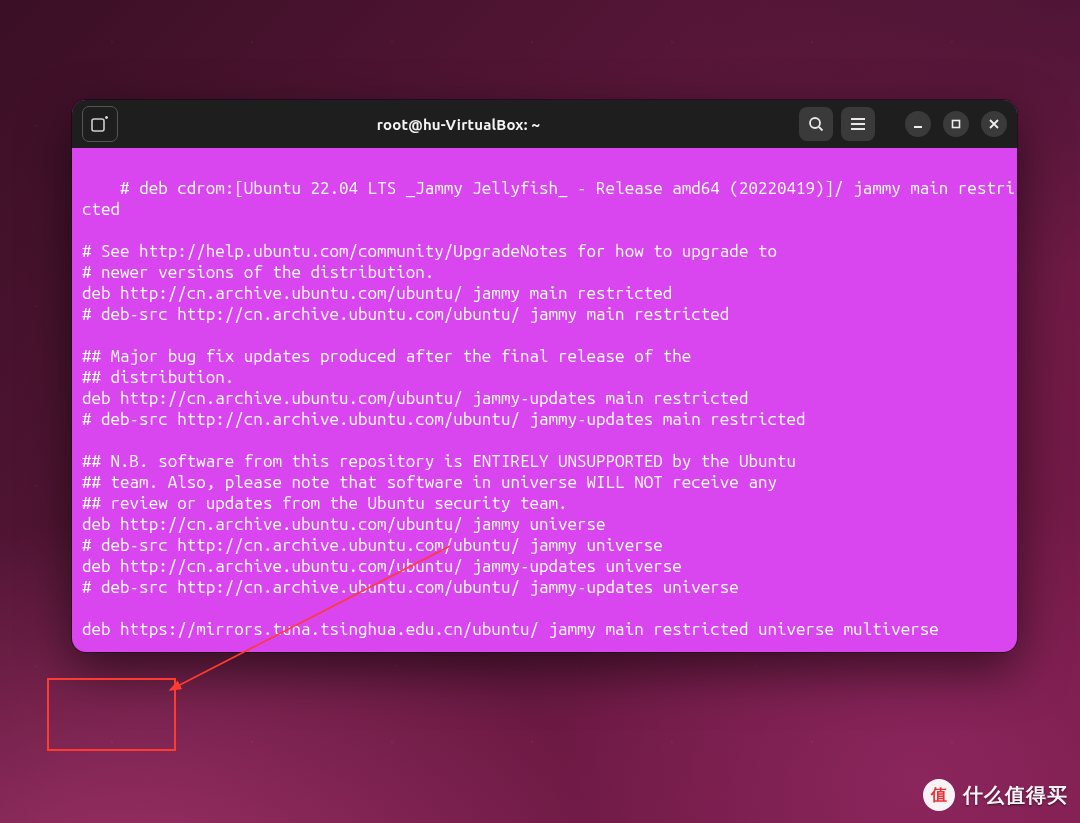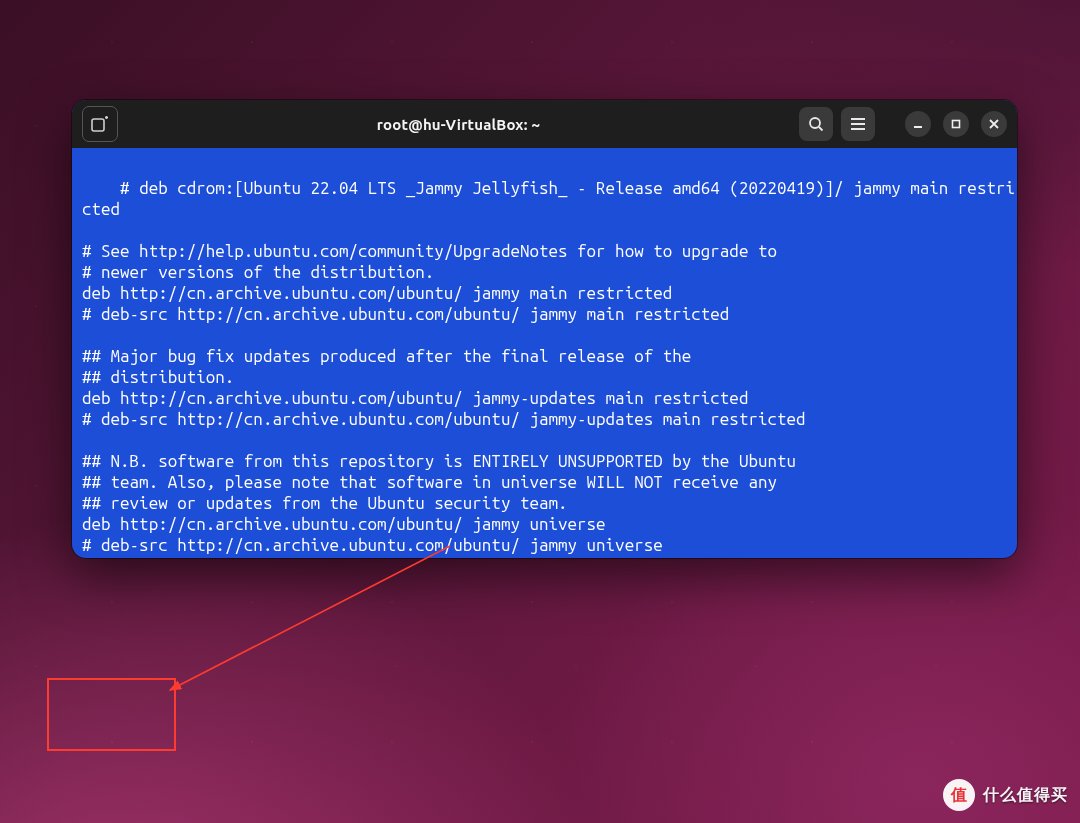--- a/index.html
+++ b/index.html
@@ -19,22 +19,22 @@
   .wallpaper::before{
     content:"";position:absolute;inset:0;
     background:
       radial-gradient(circle at 80% 30%, rgba(255,255,255,0.04) 0 1px, transparent 1px) 0 0/140px 140px,
       radial-gradient(circle at 20% 70%, rgba(255,255,255,0.03) 0 1px, transparent 1px) 0 0/180px 180px;
     pointer-events:none;
   }
 
   
   .window{
-    position:absolute;left:72px;top:100px;width:945px;height:458px;
-    background:#1d4ed8;
+    position:absolute;left:72px;top:100px;width:945px;height:552px;
+    background:#d946ef;
     border-radius:14px;
     box-shadow:0 18px 50px rgba(0,0,0,0.55),0 0 0 1px rgba(0,0,0,0.4);
     display:flex;flex-direction:column;overflow:hidden;
     color:#fff;
   }
   .titlebar{
     height:48px;flex:0 0 48px;
     background:#1e1e1e;
     display:flex;align-items:center;
     padding:0 10px;
@@ -96,21 +96,21 @@
     position:absolute;right:12px;bottom:12px;
     display:flex;align-items:center;gap:8px;
     opacity:0.95;
   }
   .watermark .badge{
     width:28px;height:28px;border-radius:50%;border:2px solid #fff;
     background:#fff;display:flex;align-items:center;justify-content:center;
     font-weight:700;color:#e33;font-size:16px;font-family:sans-serif;
   }
   .watermark .txt{
-    color:#fff;font-size:16px;font-weight:700;letter-spacing:1px;
+    color:#fff;font-size:20px;font-weight:700;letter-spacing:1px;
     text-shadow:0 1px 2px rgba(0,0,0,.6);
   }
 </style>
 </head>
 <body>
 
 <div class="wallpaper"></div>
 
 <div class="window">
   <div class="titlebar">

